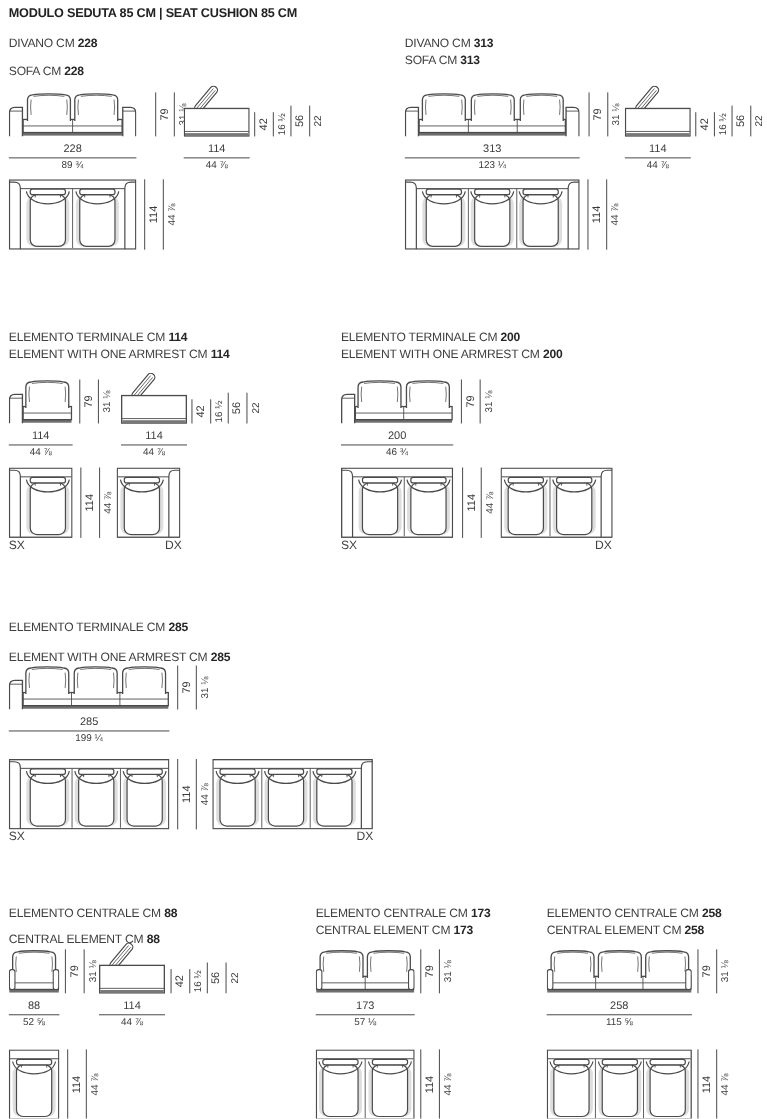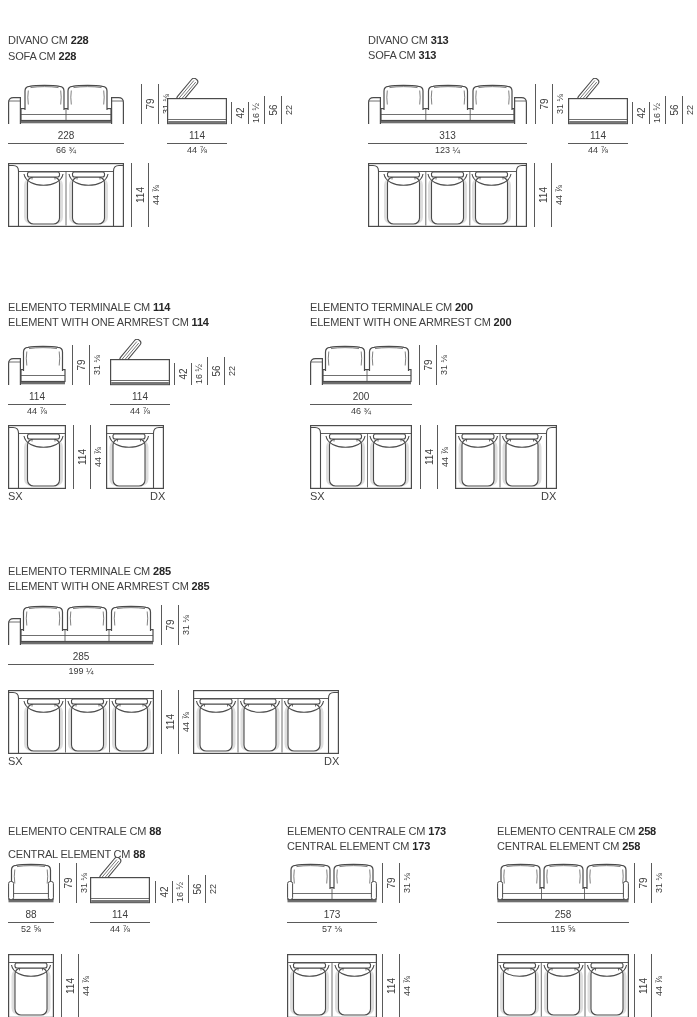--- a/index.html
+++ b/index.html
@@ -64,23 +64,24 @@
         <path d="M10.5,63.5 L10.5,8 Q10.5,2.5 5,2.5 L0.5,2.5" fill="none" stroke="#4b4b4b" stroke-width="1.1"></path>
       </g>
     <g id="armTR">
         <path d="M2.5,63.5 L2.5,8 Q2.5,2.5 8,2.5 L12.5,2.5" fill="none" stroke="#4b4b4b" stroke-width="1.1"></path>
       </g>
   </defs>
 </svg>
 
 <div id="page">
 
+  <div class="hdr">MODULO SEDUTA 85 CM | SEAT CUSHION 85 CM</div>
 
   <div class="t" style="left:8px;top:34px"><span>DIVANO CM</span><b>228</b></div>
-  <div class="t" style="left:8px;top:50px"><span>SOFA CM</span><b>228</b></div>
+  <div class="t" style="left:8px;top:59px"><span>SOFA CM</span><b>228</b></div>
   <svg class="fig" style="left:8px;top:84px" width="116" height="40">
     <rect x="1" y="36.5" width="114" height="2.8" fill="#6f6f6f"></rect>
     <rect x="13" y="24.6" width="90" height="11.9" fill="#fff" stroke="#4b4b4b" stroke-width="1.2"></rect>
     <line x1="13" y1="30.5" x2="103" y2="30.5" stroke="#4b4b4b" stroke-width="0.8"></line>
     <line x1="58" y1="24.6" x2="58" y2="36.5" stroke="#4b4b4b" stroke-width="0.8"></line>
     <use href="#cushF" x="14.5" y="0"></use>
       <use href="#cushF" x="57.5" y="0"></use>
     <use href="#armFL" x="0" y="13"></use>
       <use href="#armFR" x="103" y="13"></use>
   </svg>
@@ -102,21 +103,21 @@
     </div>
     <div class="vdim" style="left:33px;bottom:0;height:28px">
       <i class="vr" style="left:0"></i>
         <span class="vcm" style="left:9px">56</span>
       <i class="vr" style="left:17px"></i>
         <span class="vin" style="left:25px">22</span>
     </div>
   </div>
   <div class="hdim" style="left:8px;top:130px;width:116px">
     <span class="cm">228</span>
-      <span class="in">66 ¾</span>
+      <span class="in">89 ¾</span>
   </div>
   <div class="hdim" style="left:167px;top:130px;width:60px">
     <span class="cm">114</span>
       <span class="in">44 ⅞</span>
   </div>
   <svg class="fig" style="left:8px;top:163px" width="116" height="64">
     <rect x="0.6" y="0.6" width="114.8" height="62.8" fill="#fff" stroke="#4b4b4b" stroke-width="1.2"></rect>
     <line x1="10.5" y1="8.5" x2="105.5" y2="8.5" stroke="#4b4b4b" stroke-width="0.9"></line>
     <use href="#seatT" x="13" y="0"></use>
       <use href="#seatT" x="58" y="0"></use>
@@ -295,21 +296,21 @@
     <line x1="1" y1="8.5" x2="91.5" y2="8.5" stroke="#4b4b4b" stroke-width="0.9"></line>
     <use href="#seatT" x="0.5" y="0"></use>
       <use href="#seatT" x="44.5" y="0"></use>
     <line x1="45" y1="8.5" x2="45" y2="62.5" stroke="#4b4b4b" stroke-width="0.8"></line>
     <use href="#armTR" x="89" y="0"></use>
   </svg>
   <div class="endlbl" style="left:310px;top:490px">SX</div>
   <div class="endlbl" style="left:541px;top:490px">DX</div>
 
   <div class="t" style="left:8px;top:565px"><span>ELEMENTO TERMINALE CM</span><b>285</b></div>
-  <div class="t" style="left:8px;top:580px"><span>ELEMENT WITH ONE ARMREST CM</span><b>285</b></div>
+  <div class="t" style="left:8px;top:592px"><span>ELEMENT WITH ONE ARMREST CM</span><b>285</b></div>
   <svg class="fig" style="left:8px;top:605px" width="146" height="40">
     <rect x="1" y="36.5" width="144" height="2.8" fill="#6f6f6f"></rect>
     <rect x="13" y="24.6" width="132" height="11.9" fill="#fff" stroke="#4b4b4b" stroke-width="1.2"></rect>
     <line x1="13" y1="30.5" x2="145" y2="30.5" stroke="#4b4b4b" stroke-width="0.8"></line>
     <line x1="57" y1="24.6" x2="57" y2="36.5" stroke="#4b4b4b" stroke-width="0.8"></line>
     <line x1="101" y1="24.6" x2="101" y2="36.5" stroke="#4b4b4b" stroke-width="0.8"></line>
     <use href="#cushF" x="13" y="0"></use>
       <use href="#cushF" x="57" y="0"></use>
       <use href="#cushF" x="101" y="0"></use>
     <use href="#armFL" x="0" y="13"></use>

